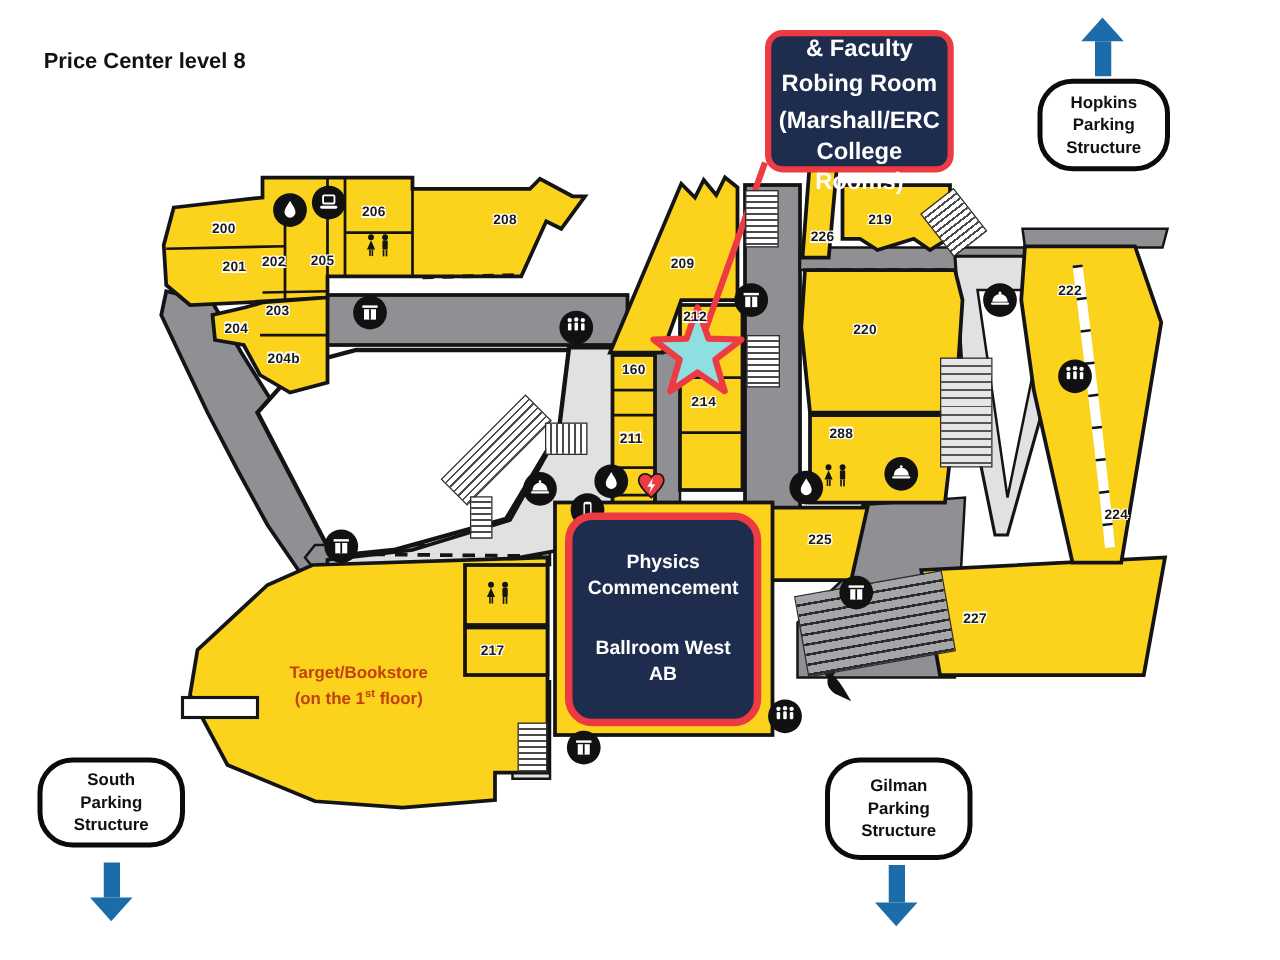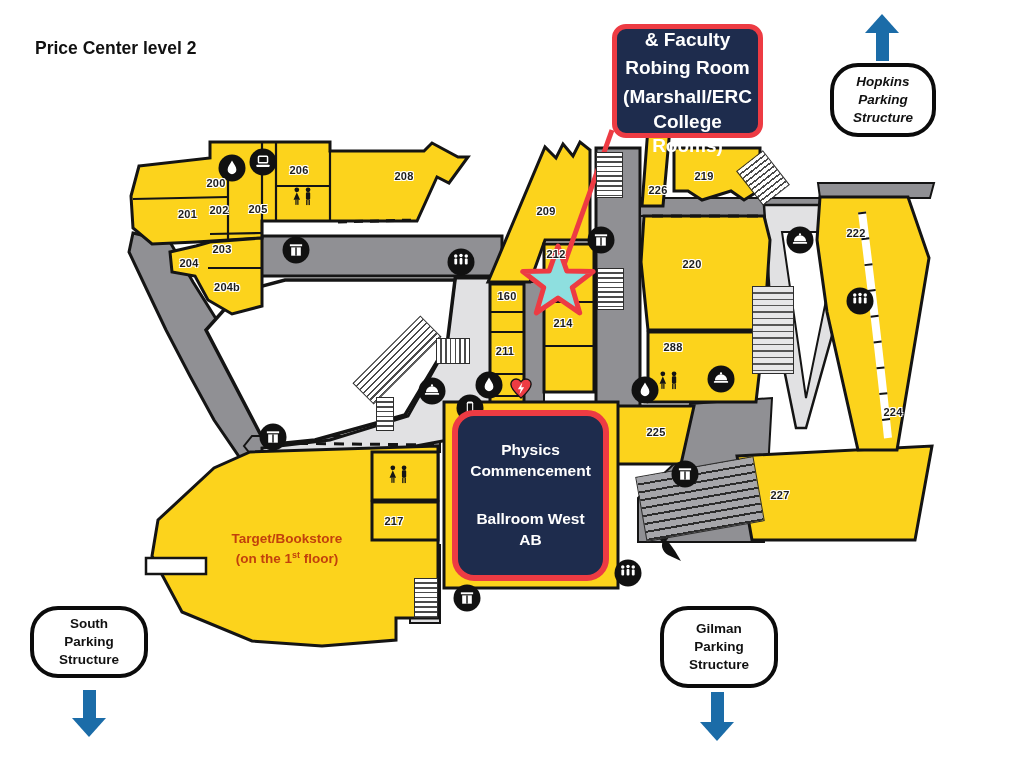--- a/index.html
+++ b/index.html
@@ -319,66 +319,66 @@
             <circle cx="12" cy="4.6" r="2"></circle>
             <circle cx="18" cy="5.2" r="2"></circle>
             <rect x="4.4" y="8" width="3.2" height="6.8" rx="1.2"></rect>
             <rect x="10.4" y="7.4" width="3.2" height="7.4" rx="1.2"></rect>
             <rect x="16.4" y="8" width="3.2" height="6.8" rx="1.2"></rect>
           </g>
         </svg>
       </div>
     </div>
   <div class="layer" id="rooms-layer">
-      <span class="room-label" style="left: 179px; top: 183px; margin-left: 37px;">200</span>
+      <span class="room-label" style="left: 179px; top: 183px;">200</span>
       <span class="room-label" style="left: 168px; top: 214px; padding-left: 39px;">201</span>
       <span class="room-label" style="left: 219px; top: 210px;">202</span>
       <span class="room-label" style="left: 222px; top: 249px;">203</span>
       <span class="room-label" style="left: 189px; top: 263px;">204</span>
       <span class="room-label" style="left: 227px; top: 287px;">204b</span>
       <span class="room-label" style="left: 258px; top: 209px;">205</span>
       <span class="room-label" style="left: 299px; top: 170px;">206</span>
       <span class="room-label" style="left: 404px; top: 176px;">208</span>
       <span class="room-label" style="left: 546px; top: 211px;">209</span>
       <span class="room-label" style="left: 507px; top: 296px;">160</span>
       <span class="room-label" style="left: 505px; top: 351px;">211</span>
       <span class="room-label" style="left: 556px; top: 254px;">212</span>
-      <span class="room-label" style="left: 563px; top: 323px;">214</span>
+      <span class="room-label" style="left: 563px; top: 323px; font-family: Liberation Mono, monospace;">214</span>
       <span class="room-label" style="left: 394px; top: 521px;">217</span>
       <span class="room-label" style="left: 704px; top: 176px;">219</span>
       <span class="room-label" style="left: 692px; top: 264px;">220</span>
       <span class="room-label" style="left: 673px; top: 347px;">288</span>
       <span class="room-label" style="left: 856px; top: 233px;">222</span>
       <span class="room-label" style="left: 893px; top: 412px;">224</span>
       <span class="room-label" style="left: 656px; top: 432px;">225</span>
       <span class="room-label" style="left: 658px; top: 190px;">226</span>
       <span class="room-label" style="left: 780px; top: 495px;">227</span>
     </div>
 
   <div id="title">
-    <div>Price Center level 2</div>
+    <div>Price Center level 8</div>
   </div>
 
   <div id="target-label">
     <div>Target/Bookstore</div>
     <div><span>(on the 1</span><sup>st</sup><span> floor)</span></div>
   </div>
 
   <div class="callout" id="callout-robing">
     <p>PhD Students &amp; Faculty</p>
     <p>Robing Room</p>
     <p>(Marshall/ERC College Rooms)</p>
   </div>
   <div class="callout" id="callout-ballroom">
     <p>Physics Commencement</p>
     <p>Ballroom West AB</p>
   </div>
 
   <div class="layer" id="parking-layer">
-      <div class="parking" style="left: 830px; top: 63px; width: 106px; height: 74px; font-style: italic;">Hopkins Parking Structure</div>
+      <div class="parking" style="left: 830px; top: 63px; width: 106px; height: 74px;">Hopkins Parking Structure</div>
       <div class="arrow" style="left: 865px; top: 14px; width: 34px;">
         <div class="head-up"></div>
         <div class="shaft" style="height:28px"></div>
       </div>
       <div class="parking" style="left: 30px; top: 606px; width: 118px; height: 72px;">South Parking Structure</div>
       <div class="arrow" style="left: 72px; top: 690px; width: 34px;">
         <div class="shaft" style="height:28px"></div>
         <div class="head-down"></div>
       </div>
       <div class="parking" style="left: 660px; top: 606px; width: 118px; height: 82px;">Gilman Parking Structure</div>

